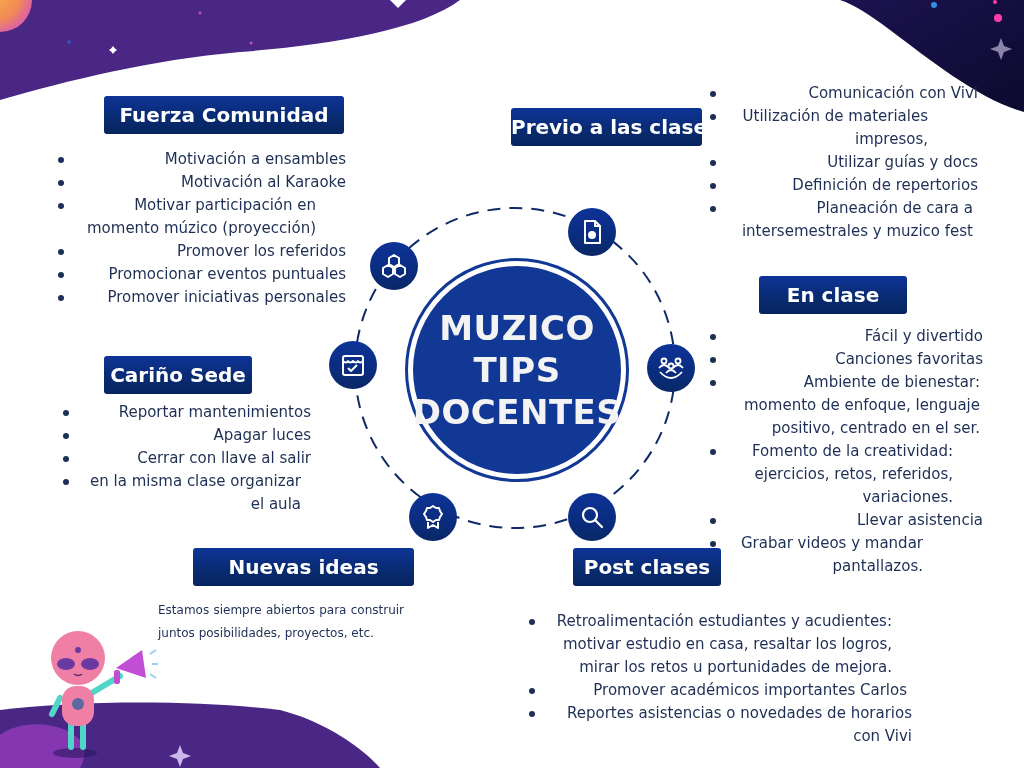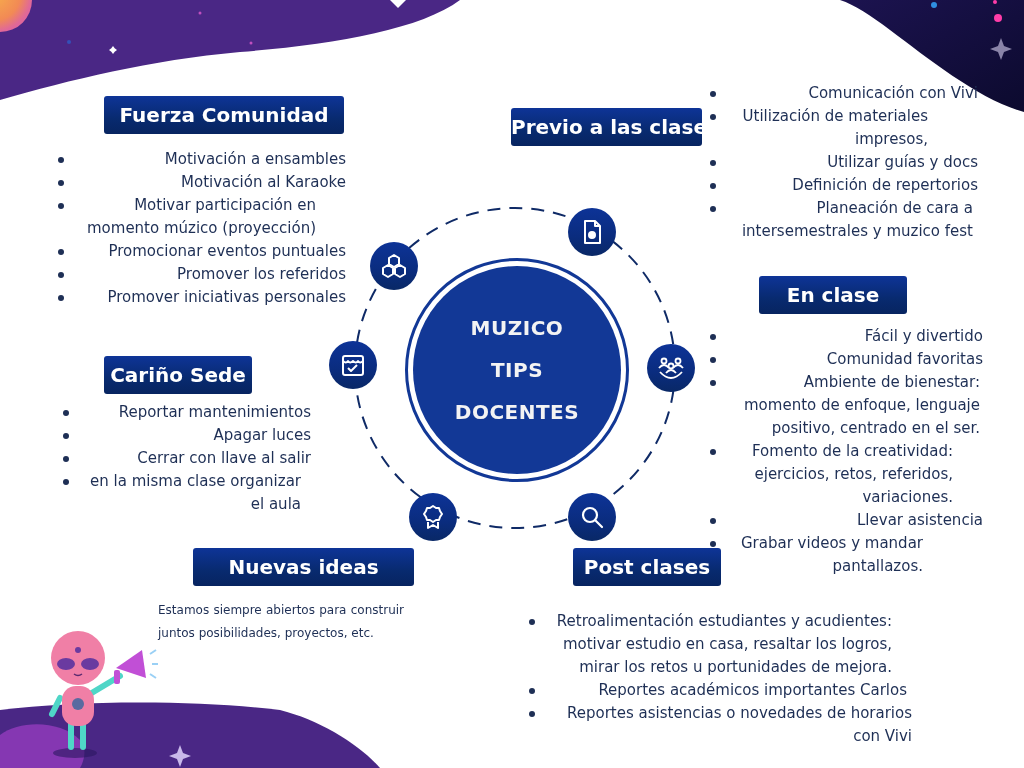--- a/index.html
+++ b/index.html
@@ -41,21 +41,21 @@
   .center-ring {
     position: absolute; left: 405px; top: 258px; width: 224px; height: 224px;
     border-radius: 50%; border: 3px solid #123896; background: #ffffff;
   }
   .center-disc {
     position: absolute; left: 413px; top: 266px; width: 208px; height: 208px;
     border-radius: 50%; background: #123896;
     display: flex; flex-direction: column; align-items: center; justify-content: center;
   }
   .center-disc span {
-    display: block; color: #f3f3f3; font-weight: bold; font-size: 20px; line-height: 42px;
+    display: block; color: #f3f3f3; font-weight: bold; font-size: 34px; line-height: 42px;
     font-family: "DejaVu Sans", sans-serif; letter-spacing: 0.5px;
   }
 </style>
 </head>
 <body>
 
 <svg class="bg-layer" viewBox="0 0 1024 768" xmlns="http://www.w3.org/2000/svg">
   <defs>
     <radialGradient id="planet" cx="0.4" cy="0.4" r="0.6">
       <stop offset="0" stop-color="#f7b04a"></stop>
@@ -159,22 +159,22 @@
     <circle cx="12" cy="12" r="7"></circle>
     <path d="M17 17 l7 7"></path>
   </svg>
 </div>
 
 <div class="header-box" style="left:60px;top:96px;width:240px">Fuerza Comunidad</div>
 <ul class="tips" style="left:56px;top:148px;width:290px">
   <li>Motivación a ensambles</li>
   <li>Motivación al Karaoke</li>
   <li style="width:260px">Motivar participación en momento múzico (proyección)</li>
+  <li>Promover los referidos</li>
   <li>Promocionar eventos puntuales</li>
-  <li>Promover los referidos</li>
   <li>Promover iniciativas personales</li>
 </ul>
 
 <div class="header-box" style="left:467px;top:108px;width:191px">Previo a las clases</div>
 <ul class="tips" style="left:708px;top:82px;width:270px">
   <li>Comunicación con Vivi</li>
   <li style="width:220px">Utilización de materiales impresos,</li>
   <li>Utilizar guías y docs</li>
   <li>Definición de repertorios</li>
   <li style="width:265px">Planeación de cara a intersemestrales y muzico fest</li>
@@ -184,28 +184,28 @@
 <ul class="tips" style="left:61px;top:401px;width:250px">
   <li>Reportar mantenimientos</li>
   <li>Apagar luces</li>
   <li>Cerrar con llave al salir</li>
   <li style="width:240px">en la misma clase organizar el aula</li>
 </ul>
 
 <div class="header-box" style="left:715px;top:276px;width:148px">En clase</div>
 <ul class="tips" style="left:708px;top:325px;width:275px">
   <li>Fácil y divertido</li>
-  <li>Comunidad favoritas</li>
+  <li>Canciones favoritas</li>
   <li style="width:272px">Ambiente de bienestar: momento de enfoque, lenguaje positivo, centrado en el ser.</li>
   <li style="width:245px"> Fomento de la creatividad: ejercicios, retos, referidos, variaciones.</li>
   <li>Llevar asistencia</li>
   <li style="width:215px">Grabar videos y mandar pantallazos.</li>
 </ul>
 
 <div class="header-box" style="left:149px;top:548px;width:221px">Nuevas ideas</div>
 <p class="para" style="left:158px;top:599px;width:246px">Estamos siempre abiertos para construir juntos posibilidades, proyectos, etc.</p>
 
 <div class="header-box" style="left:529px;top:548px;width:148px">Post clases</div>
 <ul class="tips" style="left:527px;top:610px;width:380px">
   <li style="width:365px">Retroalimentación estudiantes y acudientes: motivar estudio en casa, resaltar los logros, mirar los retos u portunidades de mejora.</li>
-  <li>Reportes académicos importantes Carlos</li>
+  <li>Promover académicos importantes Carlos</li>
   <li style="width:385px">Reportes asistencias o novedades de horarios con Vivi</li>
 </ul>
 
 </body></html>

